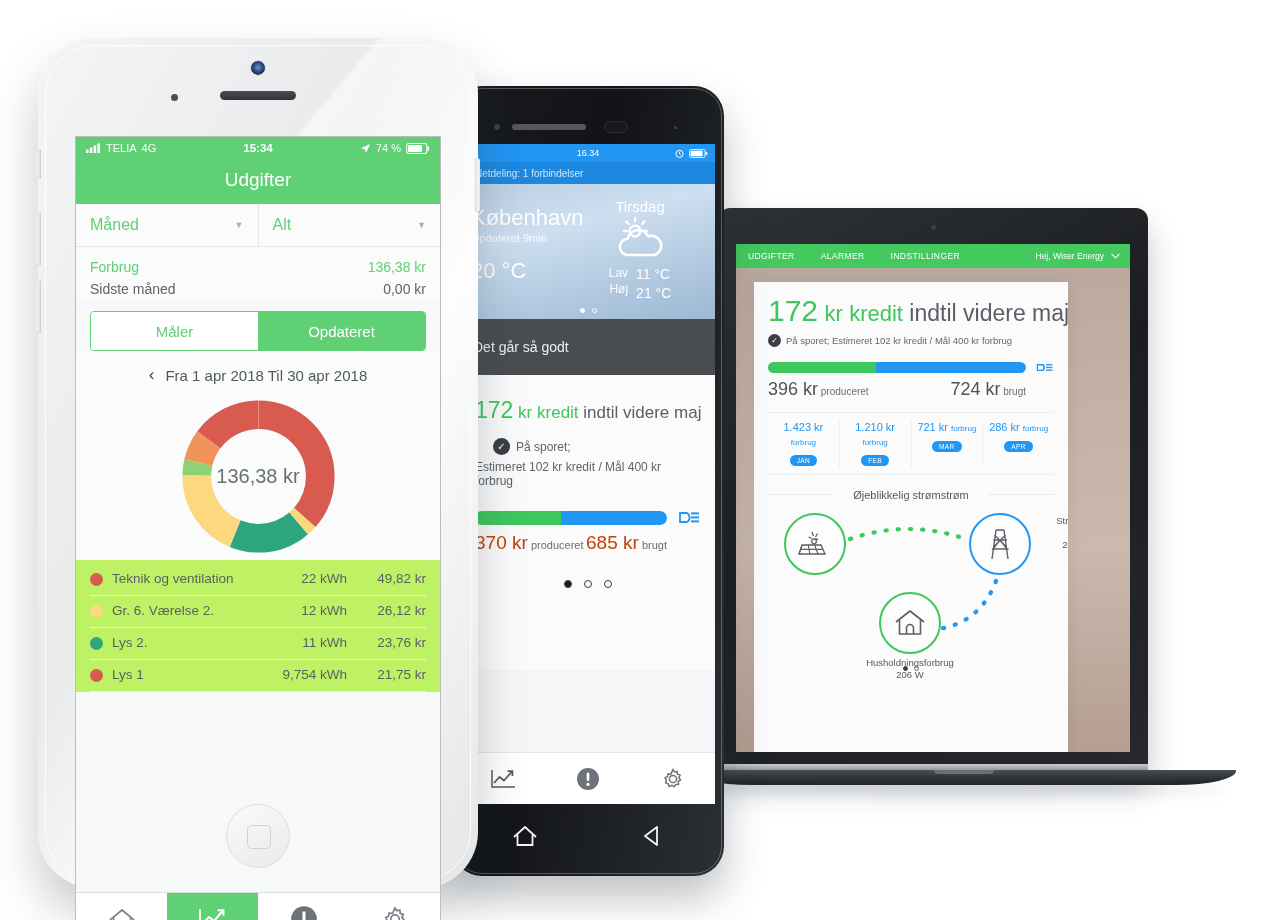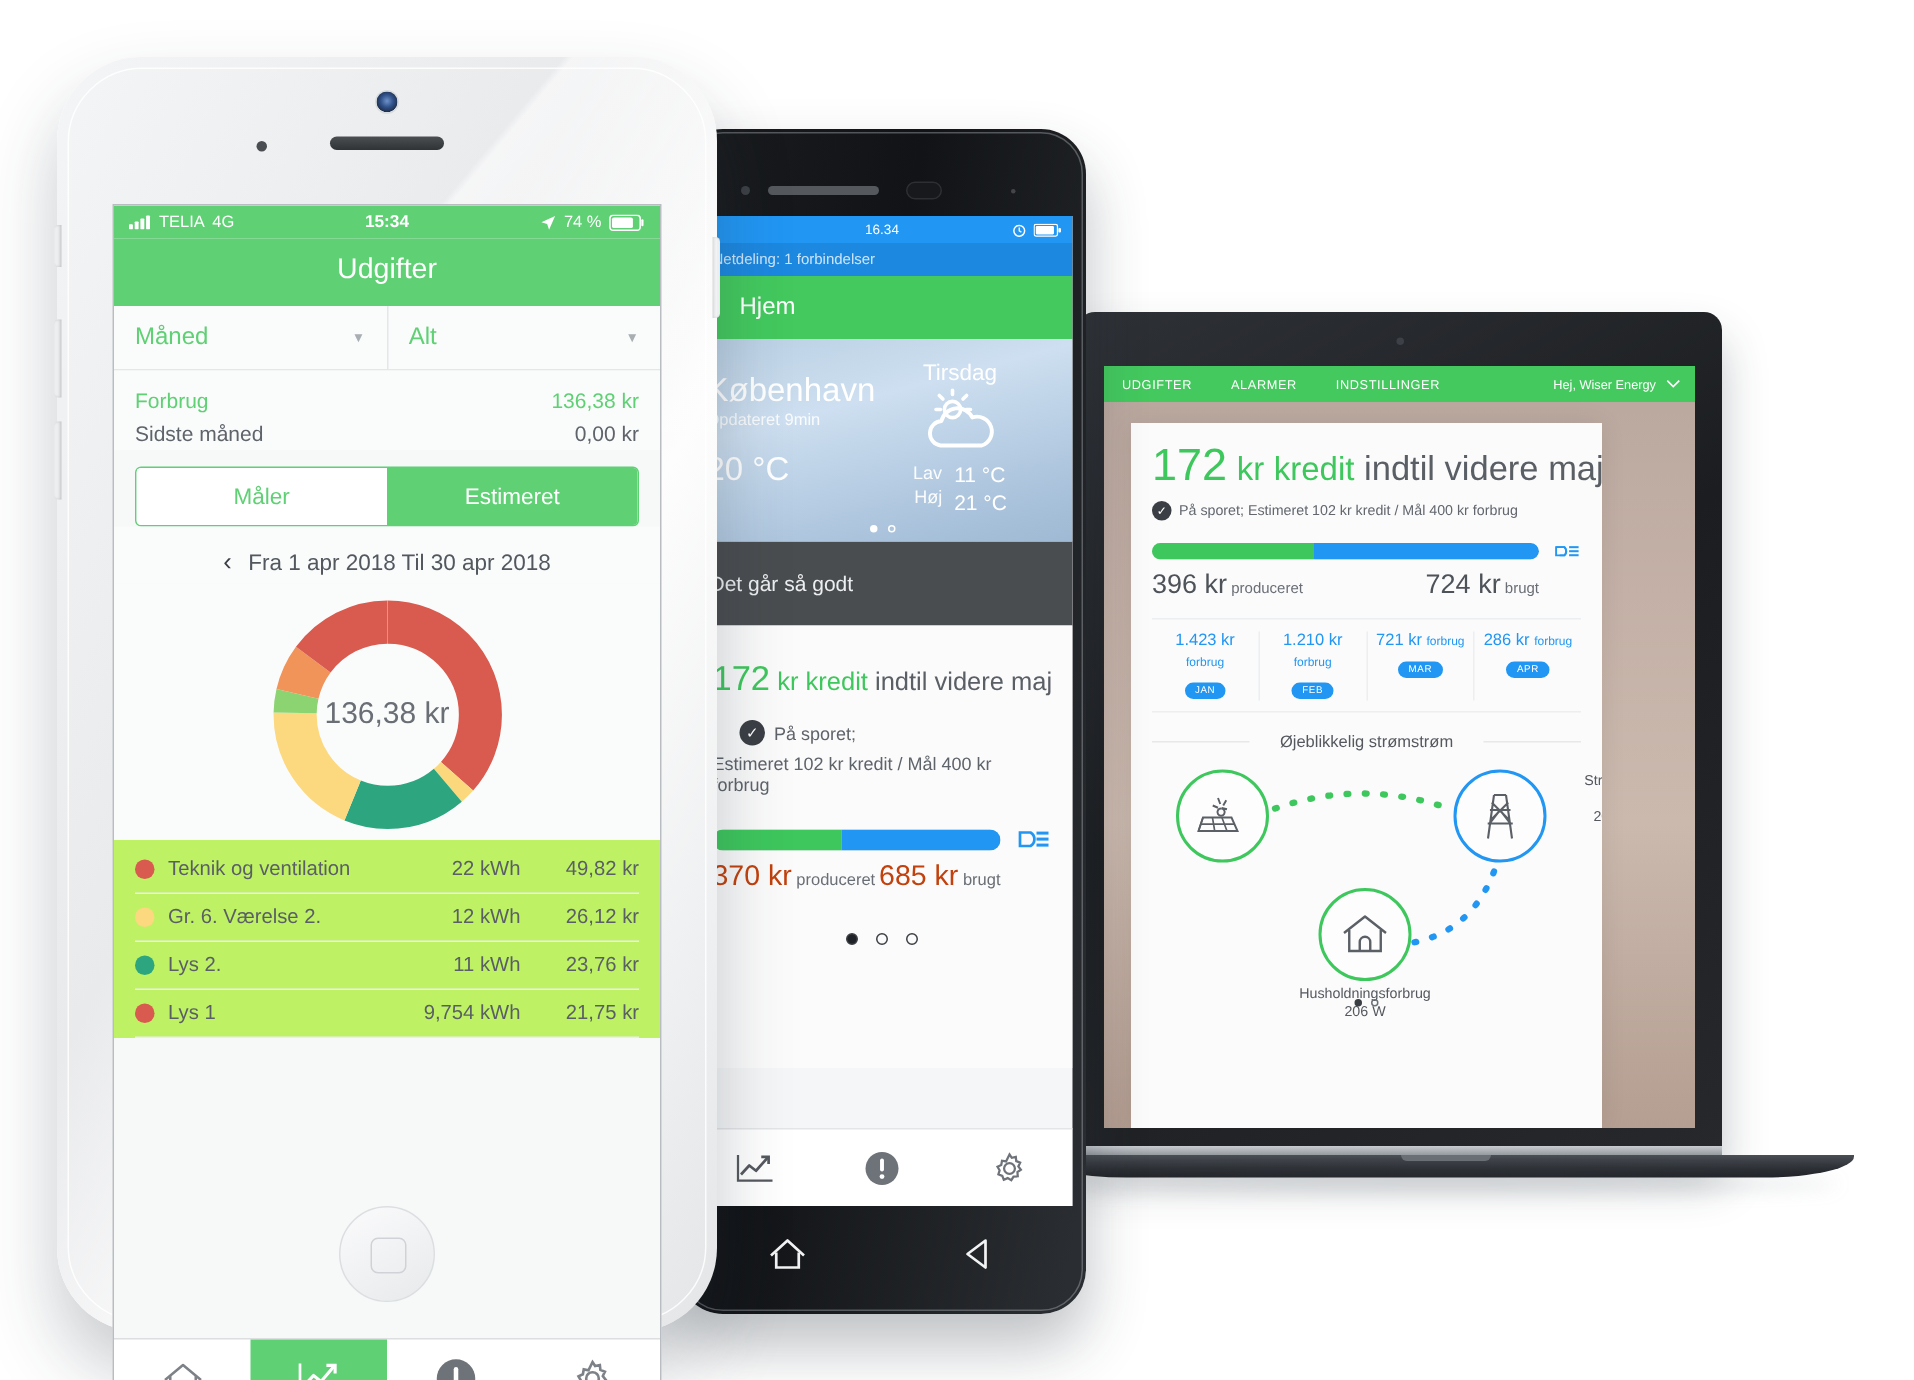--- a/index.html
+++ b/index.html
@@ -531,23 +531,20 @@
           <svg width="19" height="9" viewBox="0 0 22 10">
             <rect x="0.5" y="0.5" width="18" height="9" rx="1.4" fill="none" stroke="#fff" stroke-width="1"></rect>
             <rect x="1.8" y="1.8" width="14" height="6.4" rx="0.8" fill="#fff"></rect>
             <rect x="19.2" y="3.2" width="2" height="3.6" rx="0.8" fill="#fff"></rect>
           </svg>
         </span>
       </div>
 
       <div class="an-notif">Netdeling: 1 forbindelser</div>
 
-      <div class="an-appbar">
-        <span>Hjem</span>
-      </div>
 
       <div class="an-weather">
         <div class="wx-left">
           <div class="wx-city">København</div>
           <div class="wx-sub">Opdateret 9min</div>
           <div class="wx-temp">20 °C</div>
         </div>
         <div class="wx-right">
           <div class="wx-day">Tirsdag</div>
           <svg width="62" height="46" viewBox="0 0 62 46" style="margin:2px auto 0">
@@ -709,21 +706,21 @@
           <span>136,38 kr</span>
         </div>
         <div class="ip-row gray">
           <span>Sidste måned</span>
           <span>0,00 kr</span>
         </div>
       </div>
 
       <div class="ip-seg">
         <div class="off">Måler</div>
-        <div class="on">Estimeret</div>
+        <div class="on">Opdateret</div>
       </div>
 
       <div class="ip-daterow">
         <span class="ip-chevL">‹</span>
         <span>Fra 1 apr 2018 Til 30 apr 2018</span>
       </div>
 
       <div class="donut-wrap">
         <div style="position:relative;width:163px;height:163px">
           <svg width="163" height="163" viewBox="0 0 42 42">

